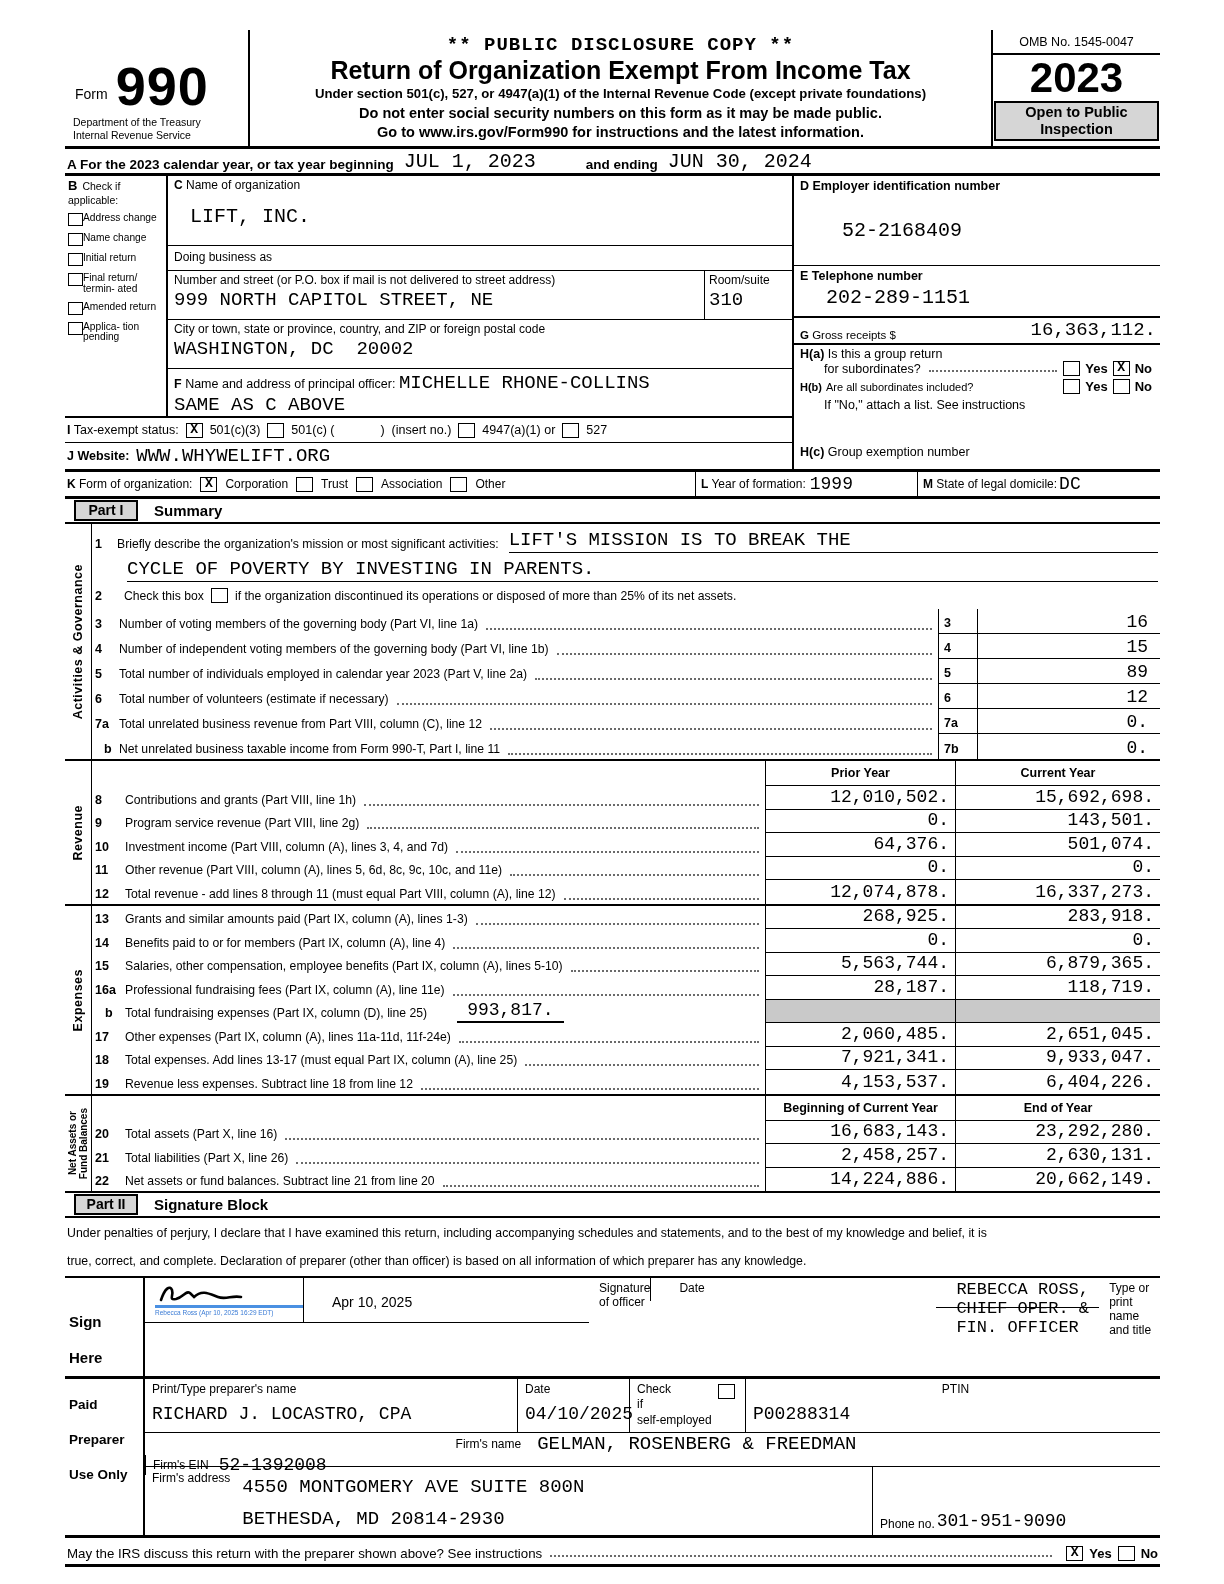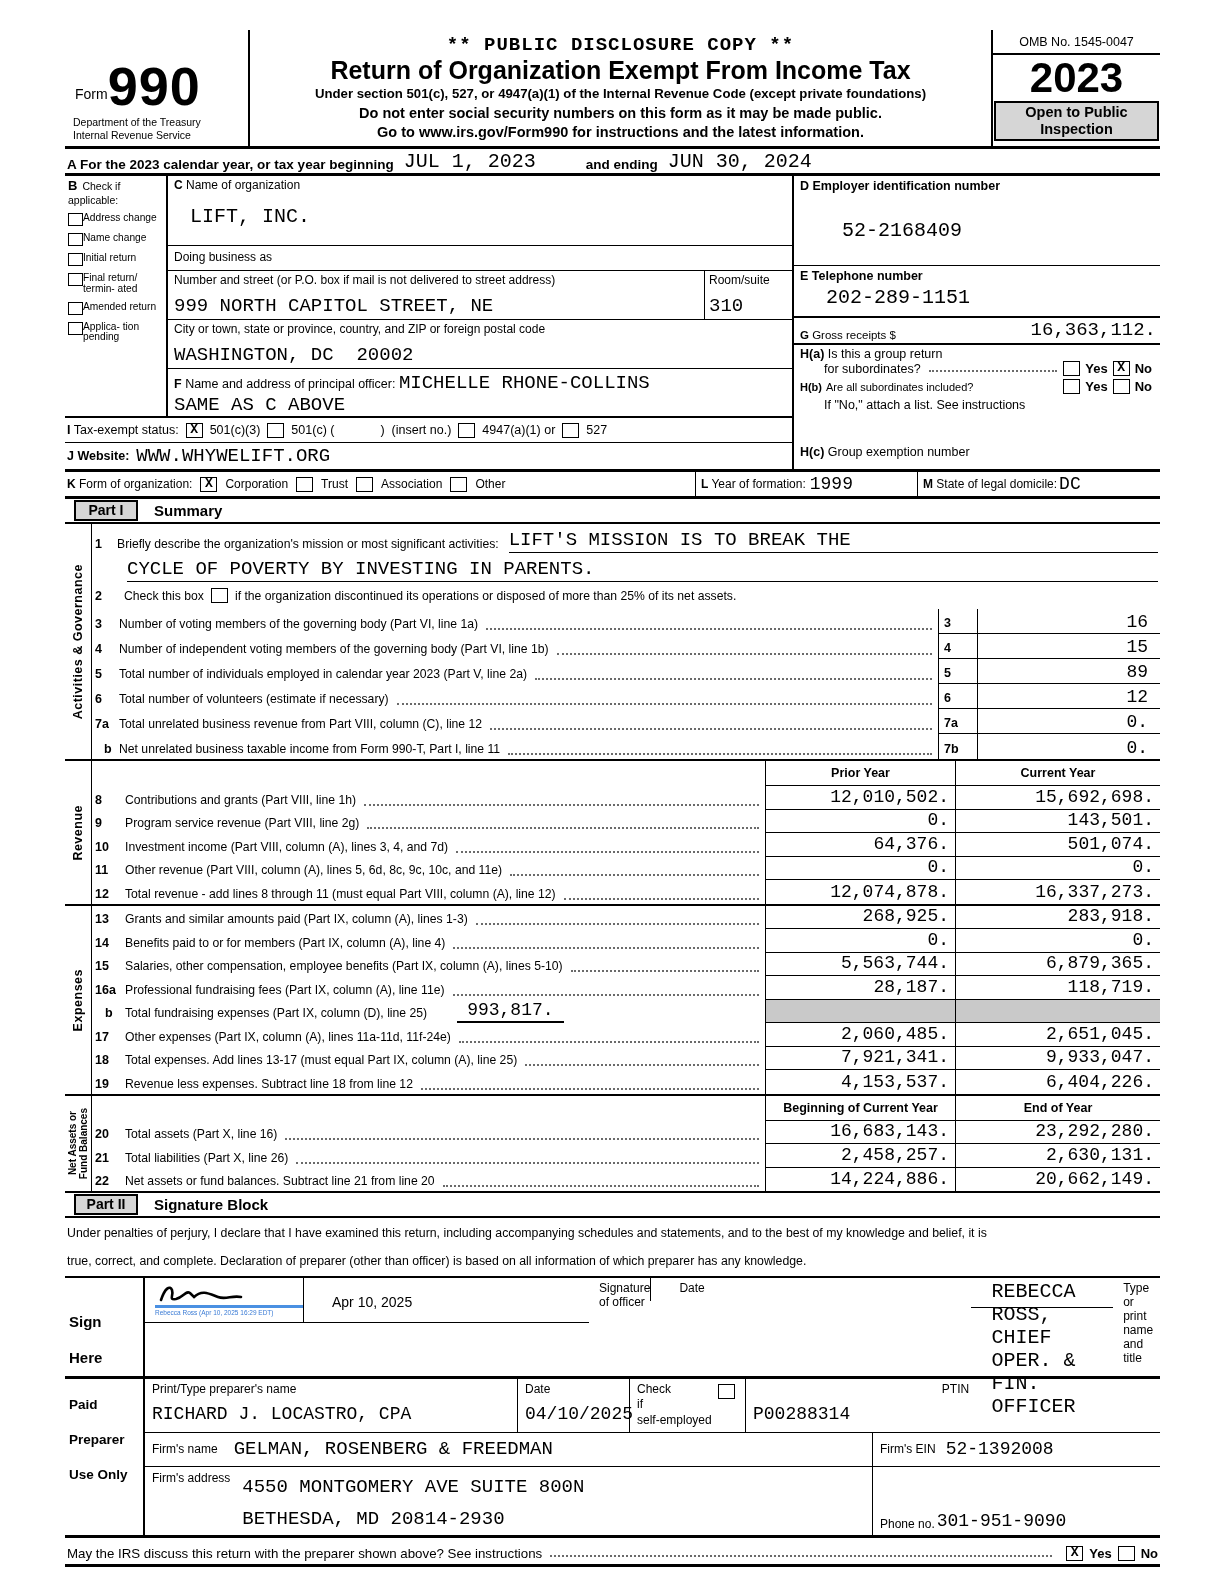--- a/index.html
+++ b/index.html
@@ -11,21 +11,21 @@
   .b { font-weight: bold; }
   .cb { display: inline-block; width: 17px; height: 15px; border: 1.7px solid #000;
         font-family: "Liberation Mono", monospace; font-weight: bold; font-size: 13px;
         line-height: 12px; text-align: center; vertical-align: -2px; background:#fff; }
   .cb.sm { width: 15px; height: 13px; font-size: 11px; line-height: 10px; }
   .leader { flex: 1; border-bottom: 2px dotted #6a6a6a; margin: 0 6px 4px 8px; min-width: 20px; }
 
   
   .hdr { display: flex; border-bottom: 3px solid #000; }
   .hdr-left { width: 183px; padding: 34px 4px 2px 4px; display:flex; flex-direction:column; }
-  .form-line { display: flex; align-items: flex-end; gap: 0; padding-left: 6px; }
+  .form-line { display: flex; align-items: flex-end; gap: 8px; padding-left: 6px; }
   .form-word { font-size: 14px; padding-bottom: 8px; }
   .form-990 { font-size: 54px; font-weight: bold; line-height: 0.85; letter-spacing: 1px; }
   .dept { font-size: 10.5px; line-height: 1.2; margin-top: auto; padding: 0 0 3px 4px; }
   .hdr-center { flex: 1; border-left: 2px solid #000; border-right: 2px solid #000;
                 text-align: center; padding: 4px 8px 6px; }
   .disclosure { font-family: "Liberation Mono", monospace; font-size: 19px; font-weight: bold;
                 letter-spacing: 1px; margin-bottom: 1px; }
   .title { font-size: 25px; font-weight: bold; line-height: 1.05; }
   .sub1 { font-size: 13.2px; font-weight: bold; margin-top: 3px; }
   .sub2 { font-size: 14.5px; font-weight: bold; margin-top: 4px; }
@@ -50,21 +50,21 @@
   .colB .bhead .ltr { font-size: 13px; font-weight: bold; margin-right: 5px; }
   .cbrow { display: flex; margin-top: 7px; align-items: flex-start; font-size: 10.2px; line-height: 1.05; }
   .cbrow .cb { flex: none; }
   .colC { flex: 1; display: flex; flex-direction: column; font-size: 12px; }
   .c-name { height: 70px; border-bottom: 1.7px solid #000; padding: 2px 4px 0 6px; }
   .c-name .val { font-size: 20px; margin: 13px 0 0 16px; }
   .c-dba { height: 25px; border-bottom: 1.7px solid #000; padding: 4px 4px 0 6px; }
   .c-street { height: 49px; border-bottom: 1.7px solid #000; display: flex; }
   .c-street .left { flex: 1; padding: 2px 4px 0 6px; }
   .c-street .right { width: 88px; border-left: 1.7px solid #000; padding: 2px 2px 0 4px; }
-  .cval { font-size: 19px; margin-top: 8px; }
+  .cval { font-size: 19px; margin-top: 2px; }
   .c-city { height: 49px; border-bottom: 1.7px solid #000; padding: 2px 4px 0 6px; }
   .c-f { flex: 1; padding: 3px 4px 0 6px; font-size: 12.5px; }
   .c-f .ltr, .ltr { font-weight: bold; }
   .c-f .val { font-size: 19px; }
   .rowI, .rowJ { display: flex; align-items: center; font-size: 12.5px; padding: 2px 4px 2px 2px; gap: 7px; }
   .rowI { border-bottom: 1.7px solid #000; height: 25px; }
   .rowJ { height: 26px; }
   .rowJ .val { font-size: 19px; }
   .insert-gap { display:inline-block; width: 46px; }
   .colR { width: 368px; border-left: 2.5px solid #000; display: flex; flex-direction: column; font-size: 12.5px; }
@@ -153,38 +153,38 @@
   .sign-main { flex: 1; border-left: 2px solid #000; display: flex; }
   .srow1 { display: flex; height: 45px; }
   .sig-cell { flex: 1; border-bottom: 1.7px solid #000; position: relative; padding: 4px 0 0 10px; }
   .esign-line { width: 148px; height: 3px; background: #4a90e2; margin-top: -3px; }
   .esign-note { font-size: 6.5px; color: #3a7bd5; margin-top: 1px; }
   .sdate-cell { width: 286px; border-left: 1.7px solid #000; border-bottom: 1.7px solid #000;
                 font-size: 14px; padding: 16px 0 0 28px; }
   .srow2 { display: flex; height: 23px; font-size: 12px; }
   .srow2 .l { flex: 1; padding: 3px 0 0 10px; }
   .srow2 .r { width: 286px; border-left: 1.7px solid #000; padding: 3px 0 0 28px; }
-  .srow3 { height: 30px; border-bottom: 1.7px solid #000; font-size: 20px; padding: 2px 0 0 20px; margin-left: 35px; }
+  .srow3 { height: 30px; border-bottom: 1.7px solid #000; font-size: 17px; padding: 2px 0 0 20px; }
   .srow4 { height: 22px; font-size: 12px; padding: 3px 0 0 10px; }
 
   .prep { display: flex; border-bottom: 3px solid #000; }
   .prep-label { width: 78px; font-weight: bold; font-size: 13.5px; padding: 8px 0 0 4px; line-height: 2.6; }
   .prep-main { flex: 1; border-left: 2px solid #000; display: flex; flex-direction: column; }
   .prow1 { display: flex; height: 54px; border-bottom: 1.7px solid #000; }
   .prow1 .cell { padding: 3px 2px 0 7px; font-size: 12px; }
   .pname { width: 372px; }
   .pname .val, .pdate .val, .pptin .val { font-size: 18px; margin-top: 8px; }
   .psig { width: 290px; border-left: 1.7px solid #000; position: relative; }
   .psig svg { position: absolute; left: 0px; top: 2px; }
   .pdate { width: 112px; border-left: 1.7px solid #000; }
   .pcheck { width: 116px; border-left: 1.7px solid #000; font-size: 10.5px; line-height: 1.3; position: relative; }
   .pcheck .cb { position: absolute; right: 10px; top: 5px; }
   .pptin { flex: 1; border-left: 1.7px solid #000; text-align: left; }
   .pptin .plbl { text-align: center; display: block; }
-  .prow2 { display: flex; height: 34px; border-bottom: 1.7px solid #000; align-items: center; }
+  .prow2 { display: flex; height: 34px; border-bottom: 1.7px solid #000; align-items: center; flex-direction: column; }
   .prow2 .l { flex: 1; display: flex; align-items: center; gap: 16px; padding-left: 7px; font-size: 12px; }
   .prow2 .l .val { font-size: 19px; }
   .prow2 .r { width: 288px; border-left: 1.7px solid #000; align-self: stretch;
               display: flex; align-items: center; gap: 10px; padding-left: 7px; font-size: 12px; }
   .prow2 .r .val { font-size: 18px; }
   .prow3 { display: flex; flex: 1; }
   .prow3 .l { flex: 1; display: flex; gap: 12px; padding: 4px 0 0 7px; font-size: 12px; }
   .prow3 .l .val { font-size: 19px; line-height: 1.7; }
   .prow3 .r { width: 288px; border-left: 1.7px solid #000; display: flex; align-items: flex-end;
               padding: 0 0 4px 7px; font-size: 12px; gap: 2px; }

